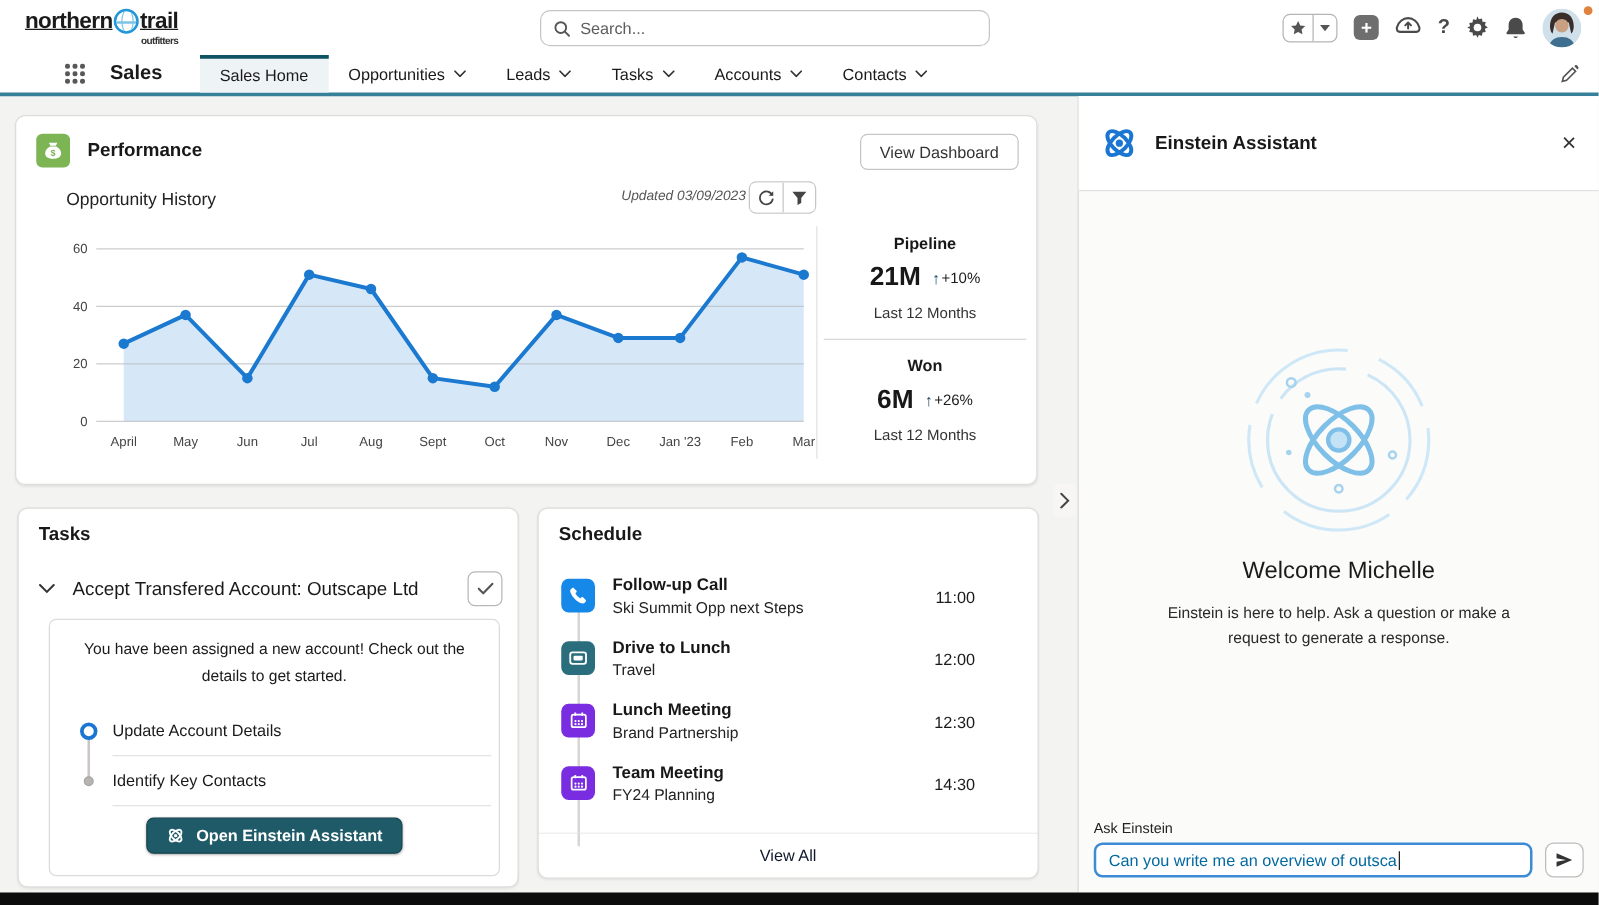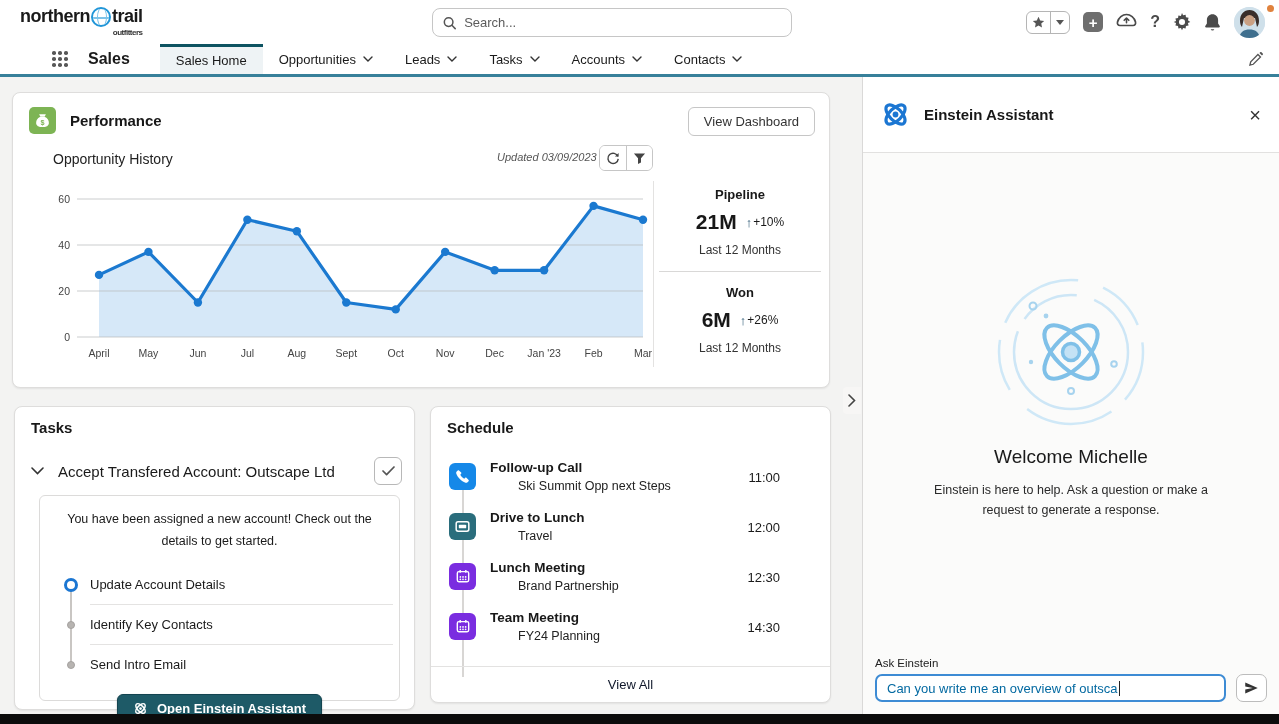--- a/index.html
+++ b/index.html
@@ -3,21 +3,21 @@
 <meta charset="utf-8">
 <style>
   * { margin:0; padding:0; box-sizing:border-box; }
   html,body { width:1279px; height:724px; overflow:hidden; }
   body { font-family:"Liberation Sans", sans-serif; background:#f3f3f2; position:relative; }
   .page { position:absolute; inset:0; }
 
   
   .top-header { position:absolute; top:0; left:0; width:1279px; height:44px; background:#fff; }
   .logo { position:absolute; left:20px; top:6px; display:flex; align-items:flex-start; }
-  .logo-text { font-weight:bold; font-size:18px; color:#1a1a1a; letter-spacing:-0.5px; }
+  .logo-text { font-weight:bold; font-size:18px; color:#1a1a1a; letter-spacing:-0.5px;text-decoration:underline; }
   .logo-globe { width:20px; height:20px; border-radius:50%; border:2px solid #2196d8; margin:1px 1px 0; position:relative; overflow:hidden; }
   .logo-globe:before { content:""; position:absolute; left:50%; top:-2px; bottom:-2px; width:8px; margin-left:-4px; border:1.5px solid #7ec3e8; border-radius:50%; }
   .logo-globe:after { content:""; position:absolute; top:50%; left:-2px; right:-2px; height:1.5px; background:#7ec3e8; }
   .logo-sub { position:absolute; top:22px; right:0; font-size:8px; color:#333; }
   .logo-trail { position:relative; }
 
   .search-box { position:absolute; left:432px; top:8px; width:360px; height:29px; border:1px solid #c6c6c6; border-radius:8px; background:#fff; display:flex; align-items:center; padding:0 10px; gap:8px; }
   .search-box input { border:none; outline:none; font-size:13px; color:#333; width:100%; font-family:inherit; background:transparent; }
   .search-box input::placeholder { color:#5c5c5c; }
 
@@ -86,21 +86,21 @@
 
   
   .sched-card { left:430px; top:406px; width:401px; height:297px; }
   .sched-card .card-title { position:absolute; left:16px; top:12px; }
   .sched-list { position:absolute; left:18px; right:16px; top:44px; }
   .sched-line { position:absolute; left:13px; top:20px; bottom:-26px; width:2px; background:#d8d6d4; }
   .sched-item { position:relative; display:flex; gap:14px; padding:7px 0 7px; min-height:50px;align-items:center; }
   .sched-icon { width:27px; height:27px; border-radius:6px; display:flex; align-items:center; justify-content:center; position:relative; z-index:1; flex:none; }
   .sched-text { flex:1; padding-top:1px; }
   .sched-title { font-size:13.5px; font-weight:bold; color:#181818; }
-  .sched-sub { font-size:12.5px; color:#222; margin-top:4px;margin-left:28px; }
+  .sched-sub { font-size:12.5px; color:#222; margin-top:4px; }
   .sched-time { font-size:13px; color:#1a1a1a; padding-top:2px; margin-right:34px; }
   .sched-footer { position:absolute; left:0; right:0; bottom:0; height:36px; border-top:1px solid #e3e2e1; display:flex; align-items:center; justify-content:center; font-size:13px; color:#0f172a; cursor:pointer; border-radius:0 0 8px 8px; }
 
   
   .assistant-panel { position:absolute; left:862px; top:77px; width:417px; bottom:10px; background:#fbfbfa; border-left:1px solid #dad9d8; }
   .panel-head { position:absolute; top:0; left:0; right:0; height:76px; background:#fff; border-bottom:1px solid #e2e1e0; display:flex; align-items:center; padding:0 18px; gap:14px; }
   .panel-title { font-size:15px; font-weight:bold; color:#181818; flex:1; }
   .panel-close { font-size:20px; color:#333; cursor:pointer; line-height:1; }
   .panel-body { position:absolute; top:77px; left:0; right:0; bottom:70px; text-align:center; }
   .welcome { font-size:19px; color:#1a1a1a; margin-top:14px; }
@@ -353,26 +353,20 @@
           <span class="step-label">Update Account Details</span>
           <span class="step-sep"></span>
         </div>
         <div class="step">
           <span class="bullet-slot">
               <span class="bullet-pending"></span>
             </span>
           <span class="step-label">Identify Key Contacts</span>
           <span class="step-sep"></span>
         </div>
-        <div class="step">
-          <span class="bullet-slot">
-              <span class="bullet-pending"></span>
-            </span>
-          <span class="step-label">Send Intro Email</span>
-        </div>
       </div>
       <button class="btn-einstein">
         <svg width="15" height="15" viewBox="0 0 24 24">
             <g fill="none" stroke="#fff" stroke-width="2.4">
               <ellipse cx="12" cy="12" rx="9.5" ry="4.8" transform="rotate(45 12 12)"></ellipse>
               <ellipse cx="12" cy="12" rx="9.5" ry="4.8" transform="rotate(-45 12 12)"></ellipse>
             </g>
             <circle cx="12" cy="12" r="2.2" fill="#fff"></circle>
           </svg>
         <span>Open Einstein Assistant</span>

